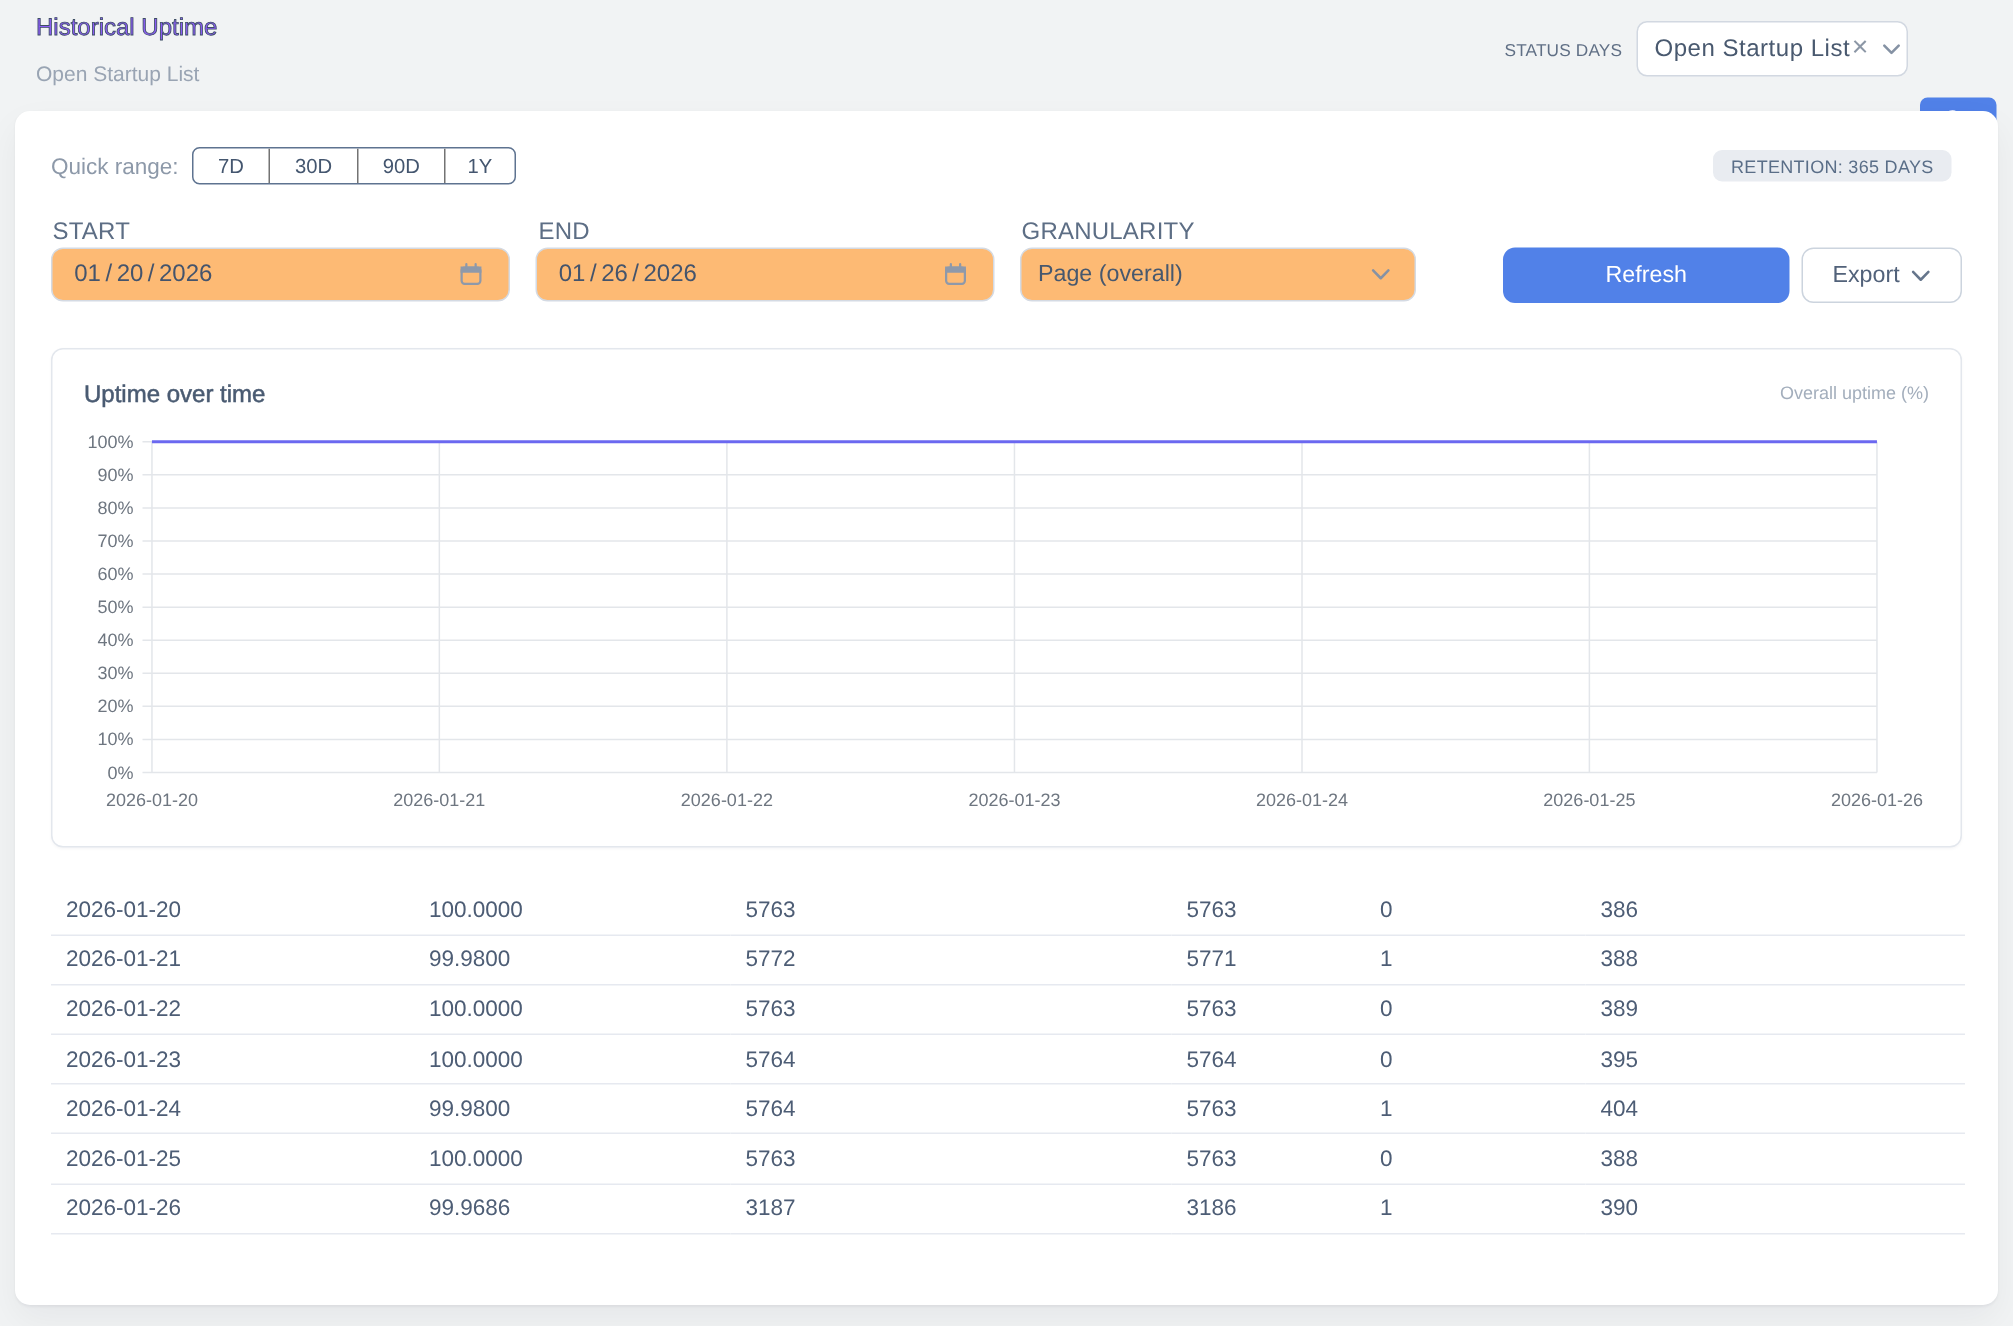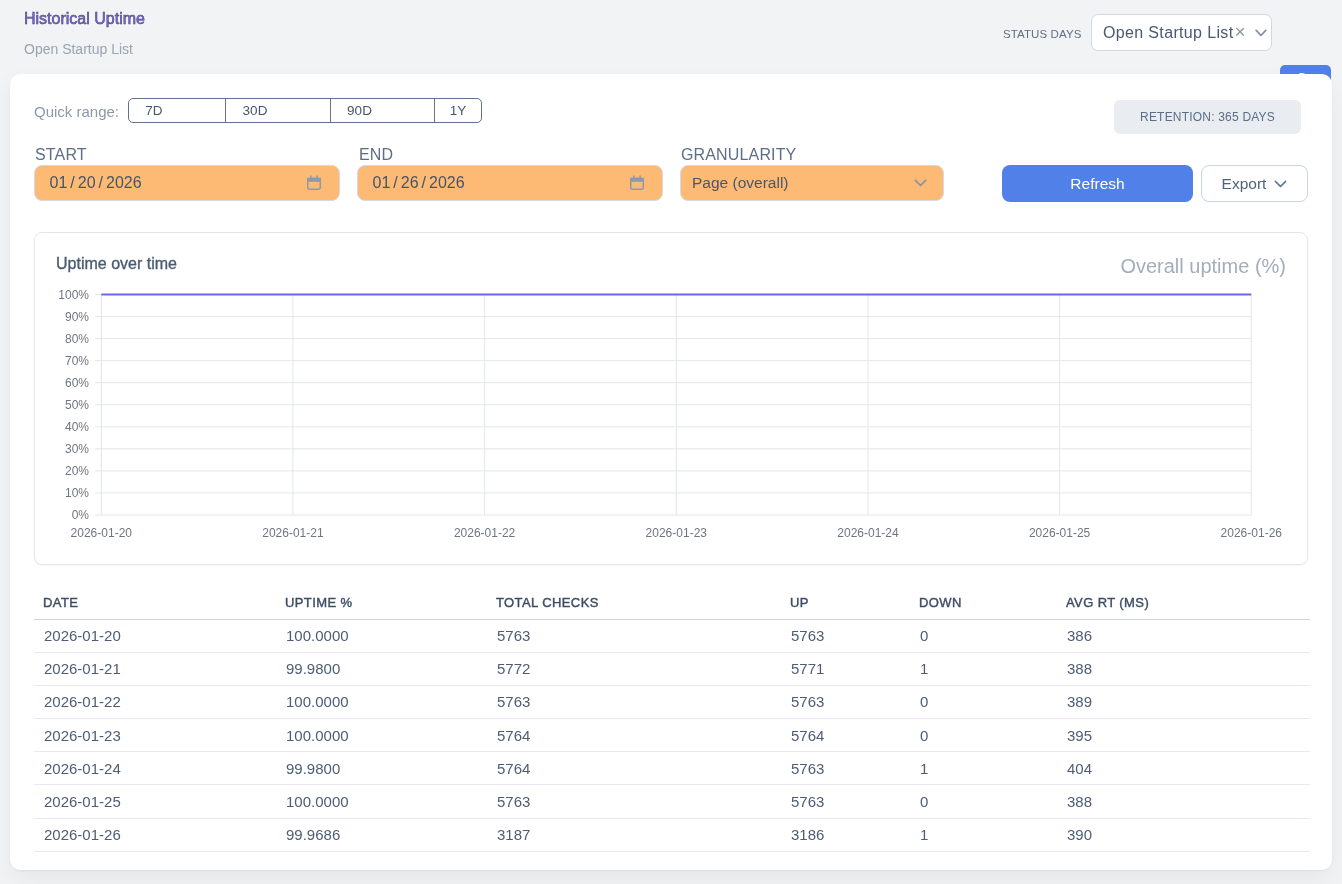--- a/index.html
+++ b/index.html
@@ -32,25 +32,25 @@
 
 
 .card {
   left:10px; top:74px; width:1322px; height:796px;
   background:#fff; border-radius:10px;
   box-shadow:0 1px 2px rgba(16,24,40,.05), 0 10px 24px rgba(16,24,40,.05);
 }
 
 
 .qr-label { left:34px; top:103px; font-size:15px; color:#8d99a9; }
-.qr-group { left:128px; top:98px; height:25px; display:flex; border:1px solid #5e7390; border-radius:5px; overflow:hidden; background:#fff;gap:46px; }
+.qr-group { left:128px; top:98px; height:25px; display:flex; border:1px solid #5e7390; border-radius:5px; overflow:hidden; background:#fff; }
 .qr-group div { display:flex; align-items:center; justify-content:center; font-size:13.5px; color:#44566f; border-left:1px solid #737373; }
 .qr-group div:first-child { border-left:none; }
 .badge {
-  right:41px; top:100px; height:34px; padding:0 26px;
+  right:41px; top:100px; height:21px; padding:0 12px;
   background:#e9ecf1; border-radius:6px;
   display:flex; align-items:center;
   font-size:12px; color:#5a6e88; letter-spacing:0.2px;
 }
 
 
 .flabel { font-size:16px; font-weight:400; color:#5d6e85; letter-spacing:0.15px; top:146px; }
 .fbox {
   top:165px; height:36px; background:#fdba74;
   border:1px solid #d4dae3; border-radius:8px;
@@ -74,21 +74,21 @@
   display:flex; align-items:center; justify-content:center; gap:8px;
 }
 
 
 .chart-card {
   left:34px; top:232px; width:1274px; height:333px;
   background:#fff; border:1px solid #e3e7ed; border-radius:8px;
   box-shadow:0 1px 2px rgba(16,24,40,.04);
 }
 .chart-title { left:56px; top:255px; font-size:16px; font-weight:400; -webkit-text-stroke:0.35px #4a5b72; color:#4a5b72; }
-.chart-sub { top:255px; left:1104px; width:182px; text-align:right; font-size:20px; color:#a3aebc; white-space:nowrap; }
+.chart-sub { top:255px; left:1104px; width:182px; text-align:right; font-size:12px; color:#a3aebc; white-space:nowrap; }
 
 
 .dtable { left:34px; top:590px; width:1276px; border-collapse:collapse; table-layout:fixed; }
 .dtable th {
   font-size:13px; font-weight:400; -webkit-text-stroke:0.4px #3d4d66; color:#3d4d66; letter-spacing:0.4px;
   text-align:left; padding:0 0 3px 9px; height:29px; vertical-align:middle;
   border-bottom:1px solid #ccd4de;
 }
 .dtable td {
   font-size:15px; color:#4d5d75; text-align:left;
@@ -226,28 +226,20 @@
 <table class="abs dtable">
   <colgroup>
     <col style="width:242px">
       <col style="width:211px">
       <col style="width:294px">
     <col style="width:129px">
       <col style="width:147px">
       <col>
   </colgroup>
   <tbody>
-      <tr>
-        <th>DATE</th>
-        <th>UPTIME %</th>
-        <th>TOTAL CHECKS</th>
-        <th>UP</th>
-        <th>DOWN</th>
-        <th>AVG RT (MS)</th>
-      </tr>
   <tr>
         <td>2026-01-20</td>
         <td>100.0000</td>
         <td>5763</td>
         <td>5763</td>
         <td>0</td>
         <td>386</td>
       </tr>
   <tr>
         <td>2026-01-21</td>

